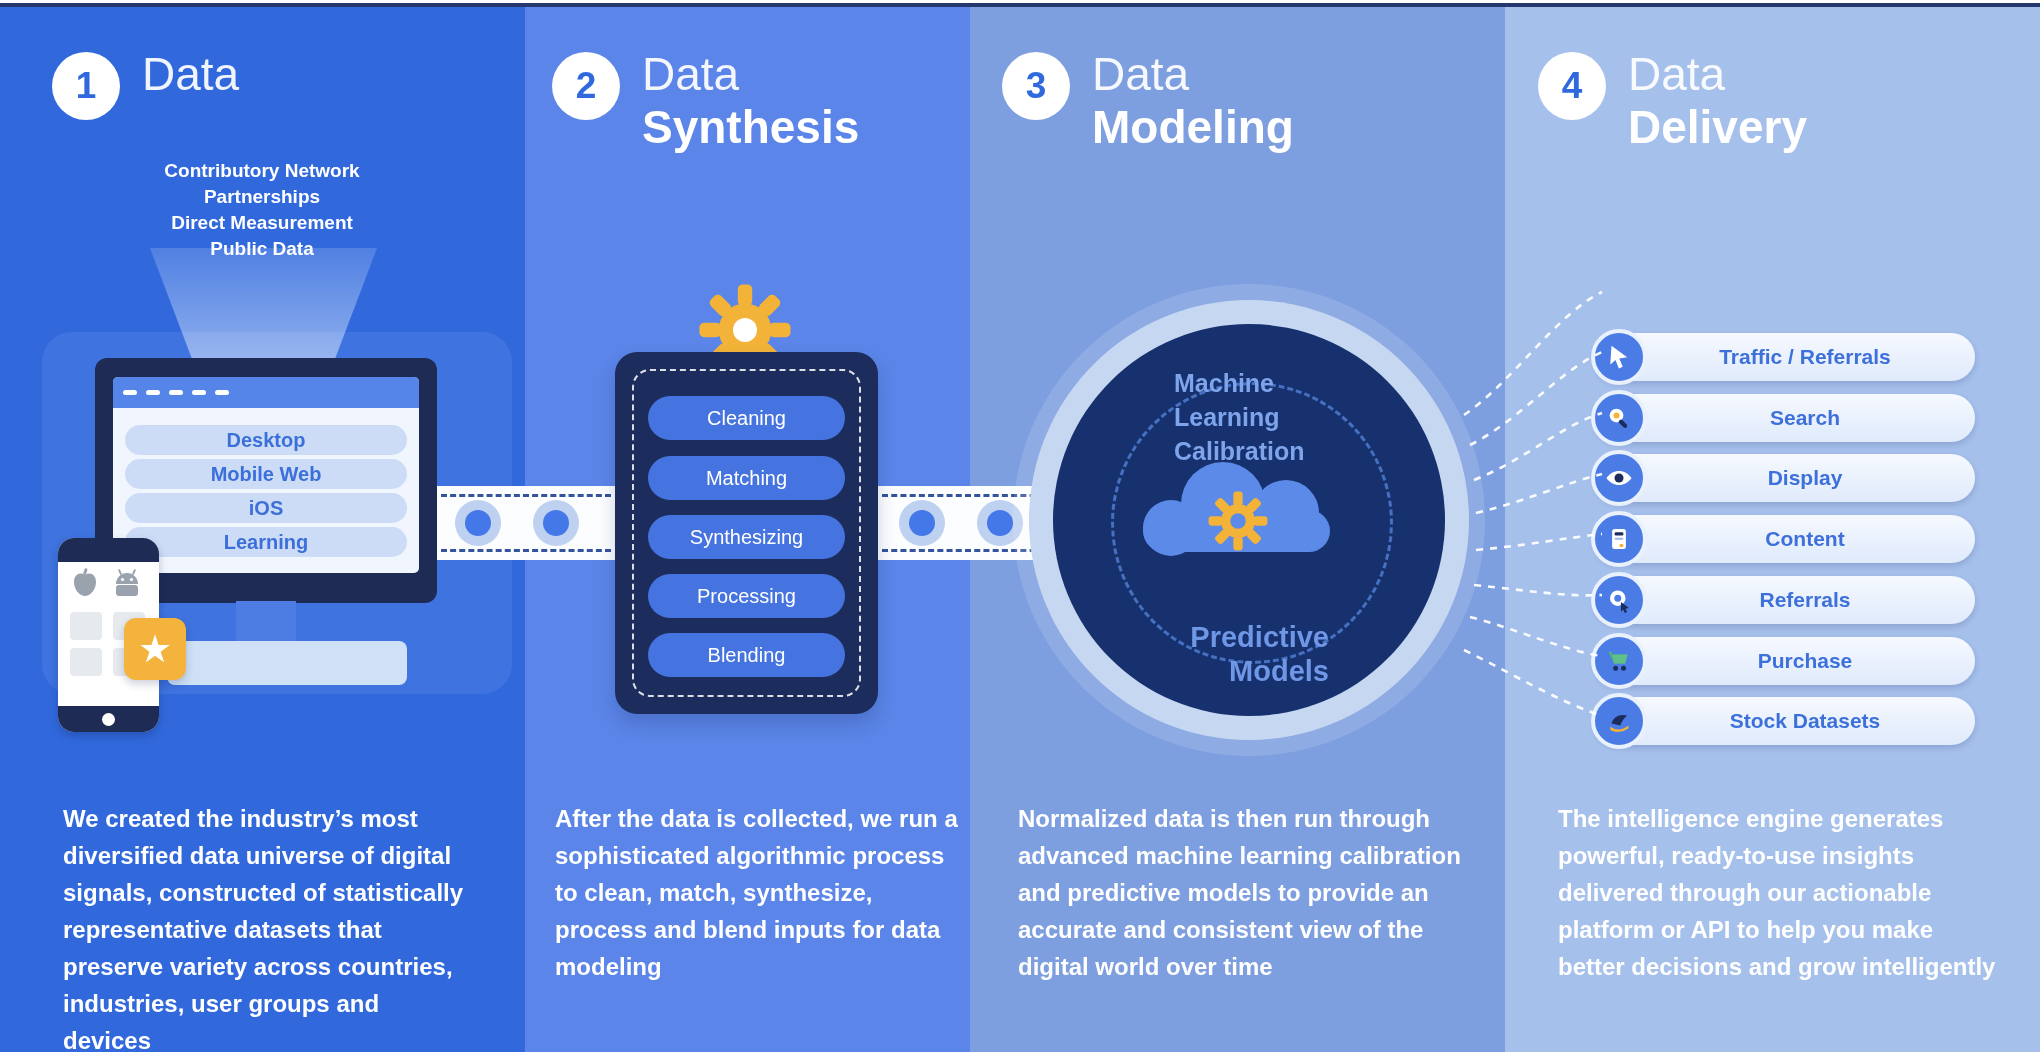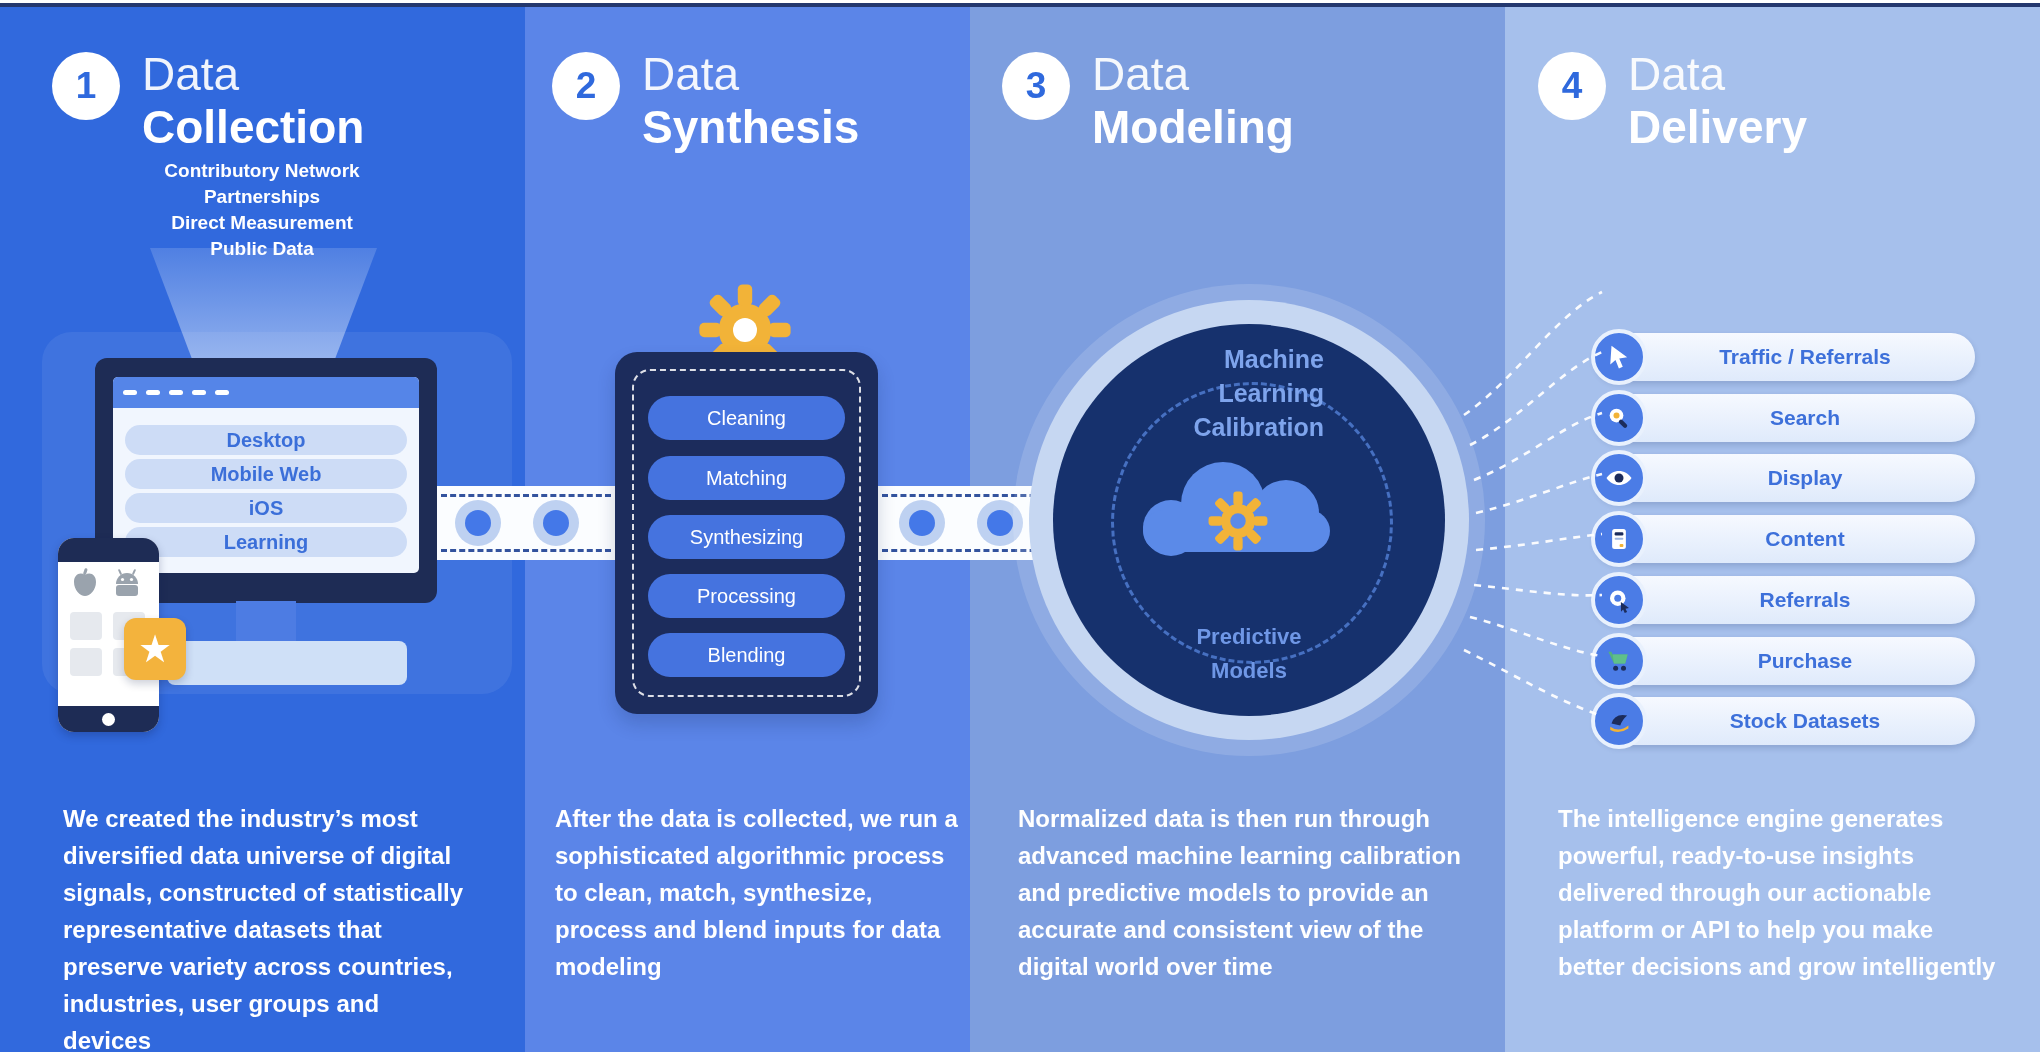--- a/index.html
+++ b/index.html
@@ -78,24 +78,24 @@
                 border-radius:18px;}
   .stage-pill{position:absolute;left:33px;width:197px;height:44px;border-radius:22px;background:#4573df;
               color:#fff;font-size:20px;font-weight:500;text-align:center;line-height:44px;}
 
   
   .big-circle-outer{position:absolute;left:1029px;top:300px;width:440px;height:440px;border-radius:50%;
                     background:#c6d7f2;box-shadow:0 0 0 16px rgba(255,255,255,.14);}
   .big-circle-inner{position:absolute;left:1053px;top:324px;width:392px;height:392px;border-radius:50%;background:#16316d;}
   .dashed-ring{position:absolute;left:1111px;top:382px;width:276px;height:276px;border-radius:50%;
                border:3px dashed #4f7bd0;opacity:.85;}
-  .ml-label{position:absolute;left:1174px;top:342px;width:150px;text-align:right;color:#7ea4ec;
+  .ml-label{position:absolute;left:1174px;top:366px;width:150px;text-align:left;color:#7ea4ec;
             font-size:25px;font-weight:600;line-height:34px;}
-  .pm-label{position:absolute;left:1169px;top:620px;width:160px;text-align:center;color:#6f97e6;
-            font-size:22px;font-weight:600;line-height:34px;}
+  .pm-label{position:absolute;left:1169px;top:620px;width:160px;text-align:right;color:#6f97e6;
+            font-size:29px;font-weight:600;line-height:34px;}
   .cloud{position:absolute;left:1143px;top:462px;width:190px;height:92px;}
   .cloud i{position:absolute;background:#5b8ae8;border-radius:50%;}
   .cloud .cc1{left:0;top:38px;width:56px;height:56px;}
   .cloud .cc2{left:38px;top:0;width:84px;height:84px;}
   .cloud .cc3{left:110px;top:18px;width:66px;height:66px;}
   .cloud .cbase{left:0;top:48px;width:187px;height:42px;border-radius:21px;}
   .cloud-gear{position:absolute;left:64px;top:28px;width:62px;height:62px;}
 
   
   .fan{position:absolute;left:1430px;top:245px;width:200px;height:530px;}
@@ -118,21 +118,20 @@
 
 <div class="stage">
 
   <div class="col col1">
     <div class="step-header">
       <div class="step-number">
           <span>1</span>
         </div>
       <div class="step-title">
         <span class="t1">Data</span>
-        <span class="t2">Collection</span>
       </div>
     </div>
     <p class="desc">We created the industry’s most diversified data universe of digital signals, constructed of statistically representative datasets that preserve variety across countries, industries, user groups and devices</p>
   </div>
 
   <div class="col col2">
     <div class="step-header">
       <div class="step-number">
           <span>2</span>
         </div>

